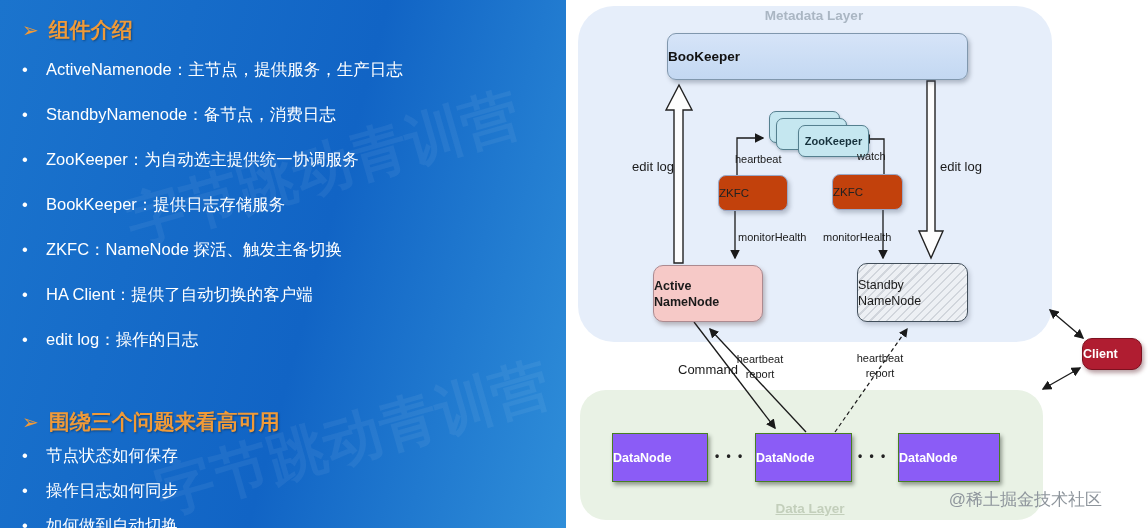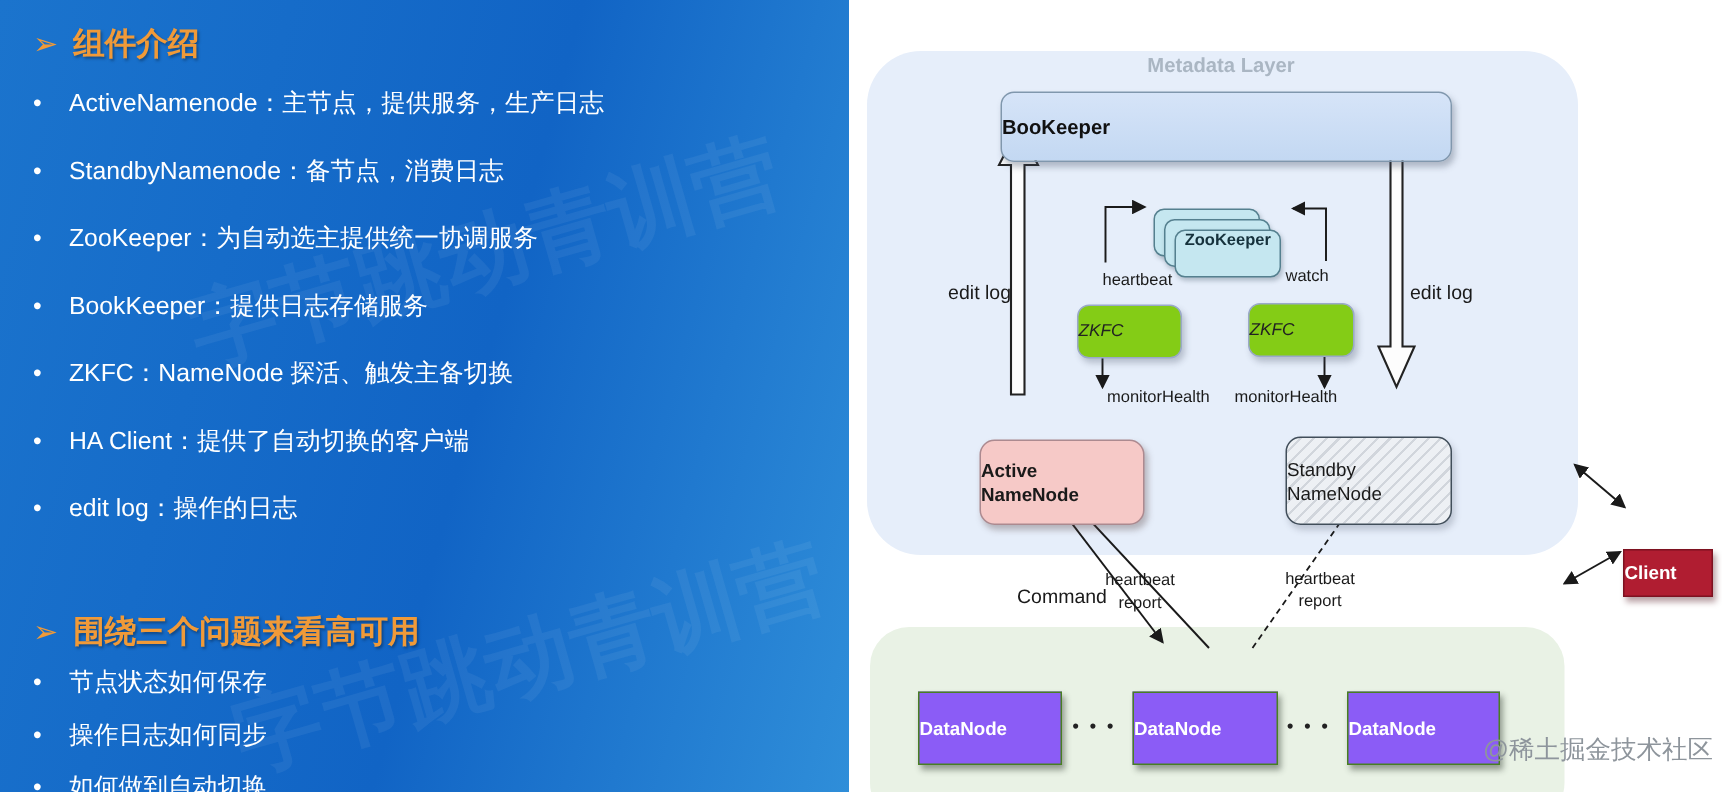--- a/index.html
+++ b/index.html
@@ -24,77 +24,77 @@
   ul.blist{list-style:none;margin:0;padding:0;color:#ffffff;}
   .sec1 ul.blist{margin-top:15px;}
   .sec2 ul.blist{margin-top:9px;}
   ul.blist li{display:flex;font-size:16.5px;line-height:22px;}
   .sec1 ul.blist li{margin-bottom:23px;}
   .sec2 ul.blist li{margin-bottom:13px;}
   .bullet{width:24px;flex:none;}
 
   
   .right-panel{position:absolute;left:566px;top:0;width:582px;height:528px;background:#ffffff;}
-  .abs{position:absolute;margin-top:28px;}
+  .abs{position:absolute;}
   .layer-meta{left:12px;top:6px;width:474px;height:336px;border-radius:36px;background:#e6eefa;z-index:0;}
   .layer-data{left:14px;top:390px;width:463px;height:130px;border-radius:26px;background:#e9f2e5;z-index:0;}
   .layer-label{z-index:3;font-weight:bold;font-size:13.5px;text-align:center;width:200px;}
   .meta-label{left:148px;top:8px;color:#aab6c3;}
   .data-label{left:144px;top:501px;color:#c3cfbb;text-decoration:underline;}
 
   svg.wires{position:absolute;left:0;top:0;width:582px;height:528px;z-index:1;}
 
   .node{z-index:2;display:flex;flex-direction:column;align-items:flex-start;justify-content:center;
         text-align:center;box-sizing:border-box;}
   .bookeeper{left:101px;top:33px;width:301px;height:47px;border-radius:9px;
     background:linear-gradient(#d6e4f8,#c3d8f2);border:1px solid #8097ad;
     box-shadow:2px 3px 4px rgba(70,80,100,0.35);font-weight:bold;font-size:13.5px;color:#111;}
   .zk-card{width:69px;height:30px;border-radius:7px;background:#c5e7f0;border:1.2px solid #55808f;
     box-shadow:1px 2px 3px rgba(60,80,95,0.3);z-index:2;}
-  .zk-front{left:217px;top:125px;display:flex;align-items:flex-start;justify-content:center;
+  .zk-front{left:232px;top:125px;display:flex;align-items:center;justify-content:center;
     font-size:11px;color:#16323c;font-weight:bold;}
   .zk-mid{left:210px;top:118px;}
   .zk-back{left:203px;top:111px;}
-  .zkfc{width:70px;height:36px;border-radius:8px;background:#84cc16;border:1px solid #9aa9c8;
-    box-shadow:2px 3px 4px rgba(70,80,100,0.3);font-size:11.5px;color:#222;font-weight:500;font-style:italic;}
+  .zkfc{width:70px;height:36px;border-radius:8px;background:#c2410c;border:1px solid #9aa9c8;
+    box-shadow:2px 3px 4px rgba(70,80,100,0.3);font-size:11.5px;color:#222;font-weight:500;}
   .zkfc-left{left:152px;top:175px;}
   .zkfc-right{left:266px;top:174px;width:71px;}
   .active-nn{left:87px;top:265px;width:110px;height:57px;border-radius:10px;background:#f6c9c7;
     border:1px solid #ac8a90;box-shadow:2px 3px 4px rgba(90,70,70,0.35);
     font-weight:bold;font-size:12.5px;color:#1a1a1a;line-height:16px;}
   .standby-nn{left:291px;top:263px;width:111px;height:59px;border-radius:10px;
     background:#edf0f4;border:1.4px solid #414e5a;
     background-image:repeating-linear-gradient(135deg,rgba(110,120,135,0.22) 0 1.5px,transparent 1.5px 6px);
     font-weight:500;font-size:12.5px;color:#1a1a1a;line-height:16px;
     box-shadow:2px 3px 4px rgba(70,80,100,0.25);}
   .datanode{top:433px;height:49px;background:#8b5cf6;border:1px solid #487f22;
     box-shadow:2px 3px 4px rgba(40,50,40,0.45);font-weight:bold;font-size:12.5px;color:#ffffff;}
   .dn1{left:46px;width:96px;}
   .dn2{left:189px;width:97px;}
   .dn3{left:332px;width:102px;}
   .dots{z-index:2;top:449px;font-size:12px;font-weight:bold;color:#222;letter-spacing:2px;}
   .dots1{left:149px;}
   .dots2{left:292px;}
-  .client{left:516px;top:338px;width:60px;height:32px;border-radius:0;background:#b01d31;
+  .client{left:516px;top:338px;width:60px;height:32px;border-radius:10px;background:#b01d31;
     border:1.5px solid #7d1120;box-shadow:2px 3px 4px rgba(80,20,30,0.4);
     font-weight:bold;font-size:12.5px;color:#ffffff;}
 
   .wire-label{z-index:3;font-size:11px;color:#1a1a1a;white-space:nowrap;}
   .lbl-editlog-l{left:40px;top:159px;width:68px;text-align:right;font-size:13px;}
   .lbl-editlog-r{left:374px;top:159px;font-size:13px;}
   .lbl-heartbeat{left:169px;top:153px;}
   .lbl-watch{left:291px;top:150px;}
   .lbl-mh-l{left:172px;top:231px;}
   .lbl-mh-r{left:257px;top:231px;}
   .lbl-command{left:112px;top:362px;font-size:13px;}
   .lbl-hbr{width:60px;text-align:center;line-height:15px;}
   .lbl-hbr-l{left:164px;top:352px;}
   .lbl-hbr-r{left:284px;top:351px;}
 
-  .credit{position:absolute;left:966px;top:488px;width:176px;text-align:right;
+  .credit{position:absolute;left:926px;top:488px;width:176px;text-align:right;
     font-size:17px;color:#8e959c;z-index:5;}
 </style>
 </head>
 <body>
 
 <div class="stage">
 
   <div class="left-panel">
     <div class="wm wm1">字节跳动青训营</div>
     <div class="wm wm2">字节跳动青训营</div>

